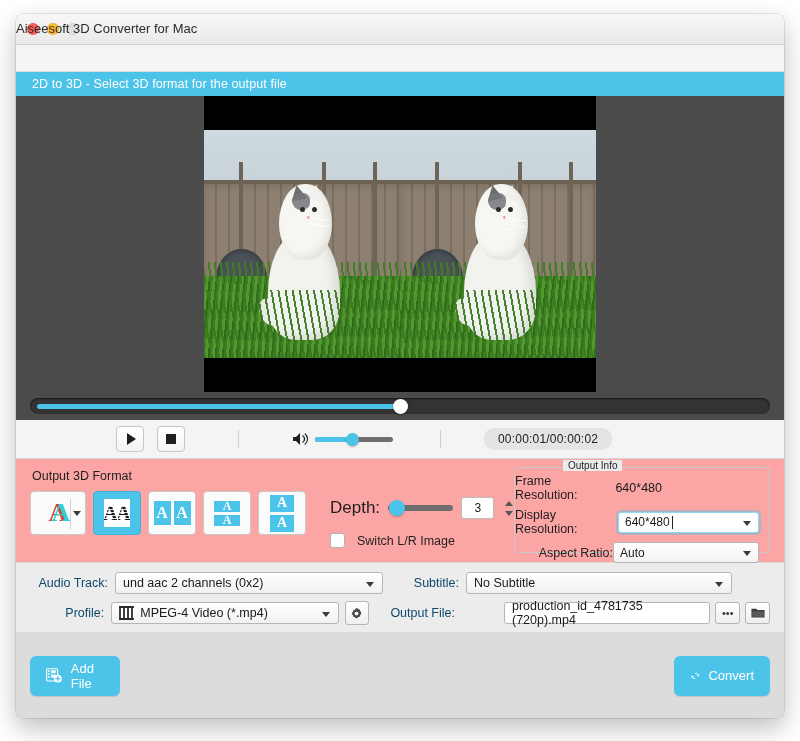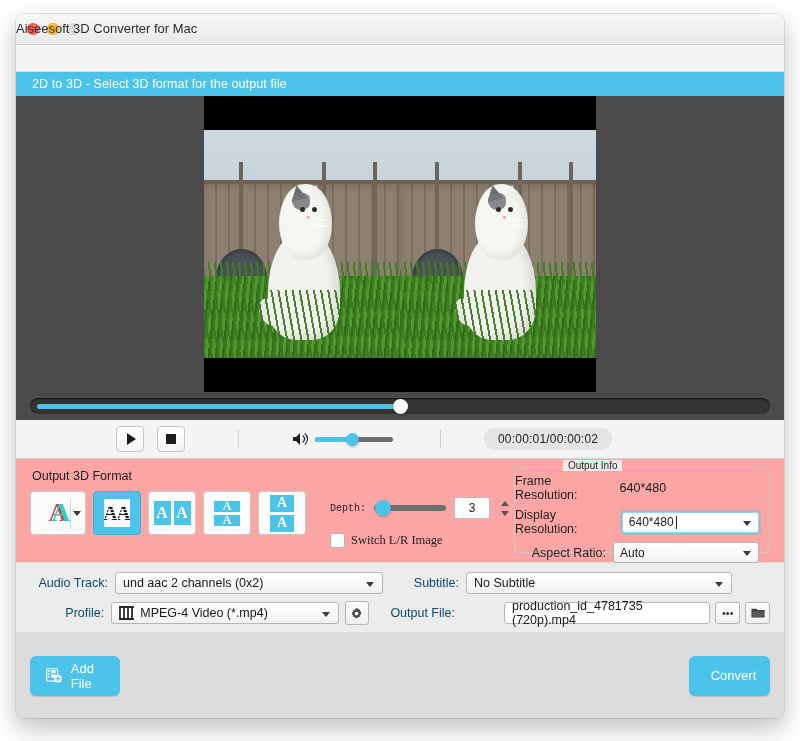--- a/index.html
+++ b/index.html
@@ -445,21 +445,21 @@
   .tb { display: flex; flex-direction: column; gap: 3px; }
   .tb .pane { width: 26px; height: 11px; font-size: 12px; }
   .tb.full .pane { width: 24px; height: 17px; font-size: 14px; }
   
   .depthwrap {
     width: 185px;
     padding-top: 30px;
     box-sizing: border-box;
   }
   .depthrow { display: flex; align-items: center; gap: 8px; }
-  .depth-label { font-size: 10px; color: #1f1f1f; font-family: Liberation Mono, monospace; }
+  .depth-label { font-size: 17px; color: #1f1f1f; }
   .depthslider {
     position: relative;
     width: 72px; height: 6px;
     border-radius: 3px;
     background: #6e6e6e;
   }
   .depthslider .dk {
     position: absolute;
     left: -2px; top: -5px;
     width: 16px; height: 16px;
@@ -483,23 +483,22 @@
     align-items: center; justify-content: space-around;
   }
   .stepper .up, .stepper .dn {
     width: 0; height: 0;
     border-left: 4px solid transparent;
     border-right: 4px solid transparent;
   }
   .stepper .up { border-bottom: 5px solid #555; }
   .stepper .dn { border-top: 5px solid #555; }
   .switchrow {
-    display: flex; align-items: center; gap: 6px;
+    display: flex; align-items: center; gap: 12px;
     margin-top: 14px;
-    font-family: Liberation Serif, serif;
   }
   .cbox {
     width: 13px; height: 13px;
     border: 1px solid #b3b3b3;
     border-radius: 3px;
     background: #ffffff;
   }
   .switch-label { font-size: 12.5px; color: #1f1f1f; }
   
   .outinfo {
@@ -515,21 +514,20 @@
     left: 48px; top: -8px;
     background: #ececec;
     padding: 0 5px;
     font-size: 10px;
     color: #1f1f1f;
   }
   .oi-row {
     display: flex;
     align-items: center;
     justify-content: flex-end;
-    gap: 7px;
     margin-top: 6px;
     padding-right: 10px;
   }
   .oi-row:first-of-type { margin-top: 14px; }
   .oi-label { font-size: 12.5px; color: #1f1f1f; }
   .oi-value { font-size: 12.5px; color: #1a1a1a; width: 146px; }
   .combo {
     width: 146px; height: 21px;
     border: 1px solid #b6b6b6;
     border-radius: 3px;
@@ -917,21 +915,21 @@
           <rect x="8" y="11.2" width="7" height="4.6" fill="#ffffff"></rect>
           <circle cx="18.5" cy="17.5" r="6" fill="#ffffff"></circle>
           <path d="M18.5 14.2v6.6M15.2 17.5h6.6" stroke="#4cc3e9" stroke-width="1.9" stroke-linecap="round"></path>
         </svg>
         <span data-interactable="false">Add File</span>
       </div>
 
       <div class="spacer" data-interactable="false"></div>
 
 
-      <div class="bigbtn" style="width:81px; margin-left:0" data-interactable="true">
+      <div class="bigbtn" style="width:96px; margin-left:0" data-interactable="true">
         <svg width="22" height="20" viewBox="0 0 22 20" data-interactable="false">
           <path d="M11 3.2a6.8 6.8 0 0 1 6.2 4.1l2.3-1.1-1.0 5.0-4.6-2.2 2.1-1.0A4.9 4.9 0 0 0 11 5.1z" fill="#ffffff"></path>
           <path d="M11 16.8a6.8 6.8 0 0 1-6.2-4.1l-2.3 1.1 1.0-5.0 4.6 2.2-2.1 1.0A4.9 4.9 0 0 0 11 14.9z" fill="#ffffff"></path>
         </svg>
         <span data-interactable="false">Convert</span>
       </div>
     </div>
 
   </div>
 </div>

